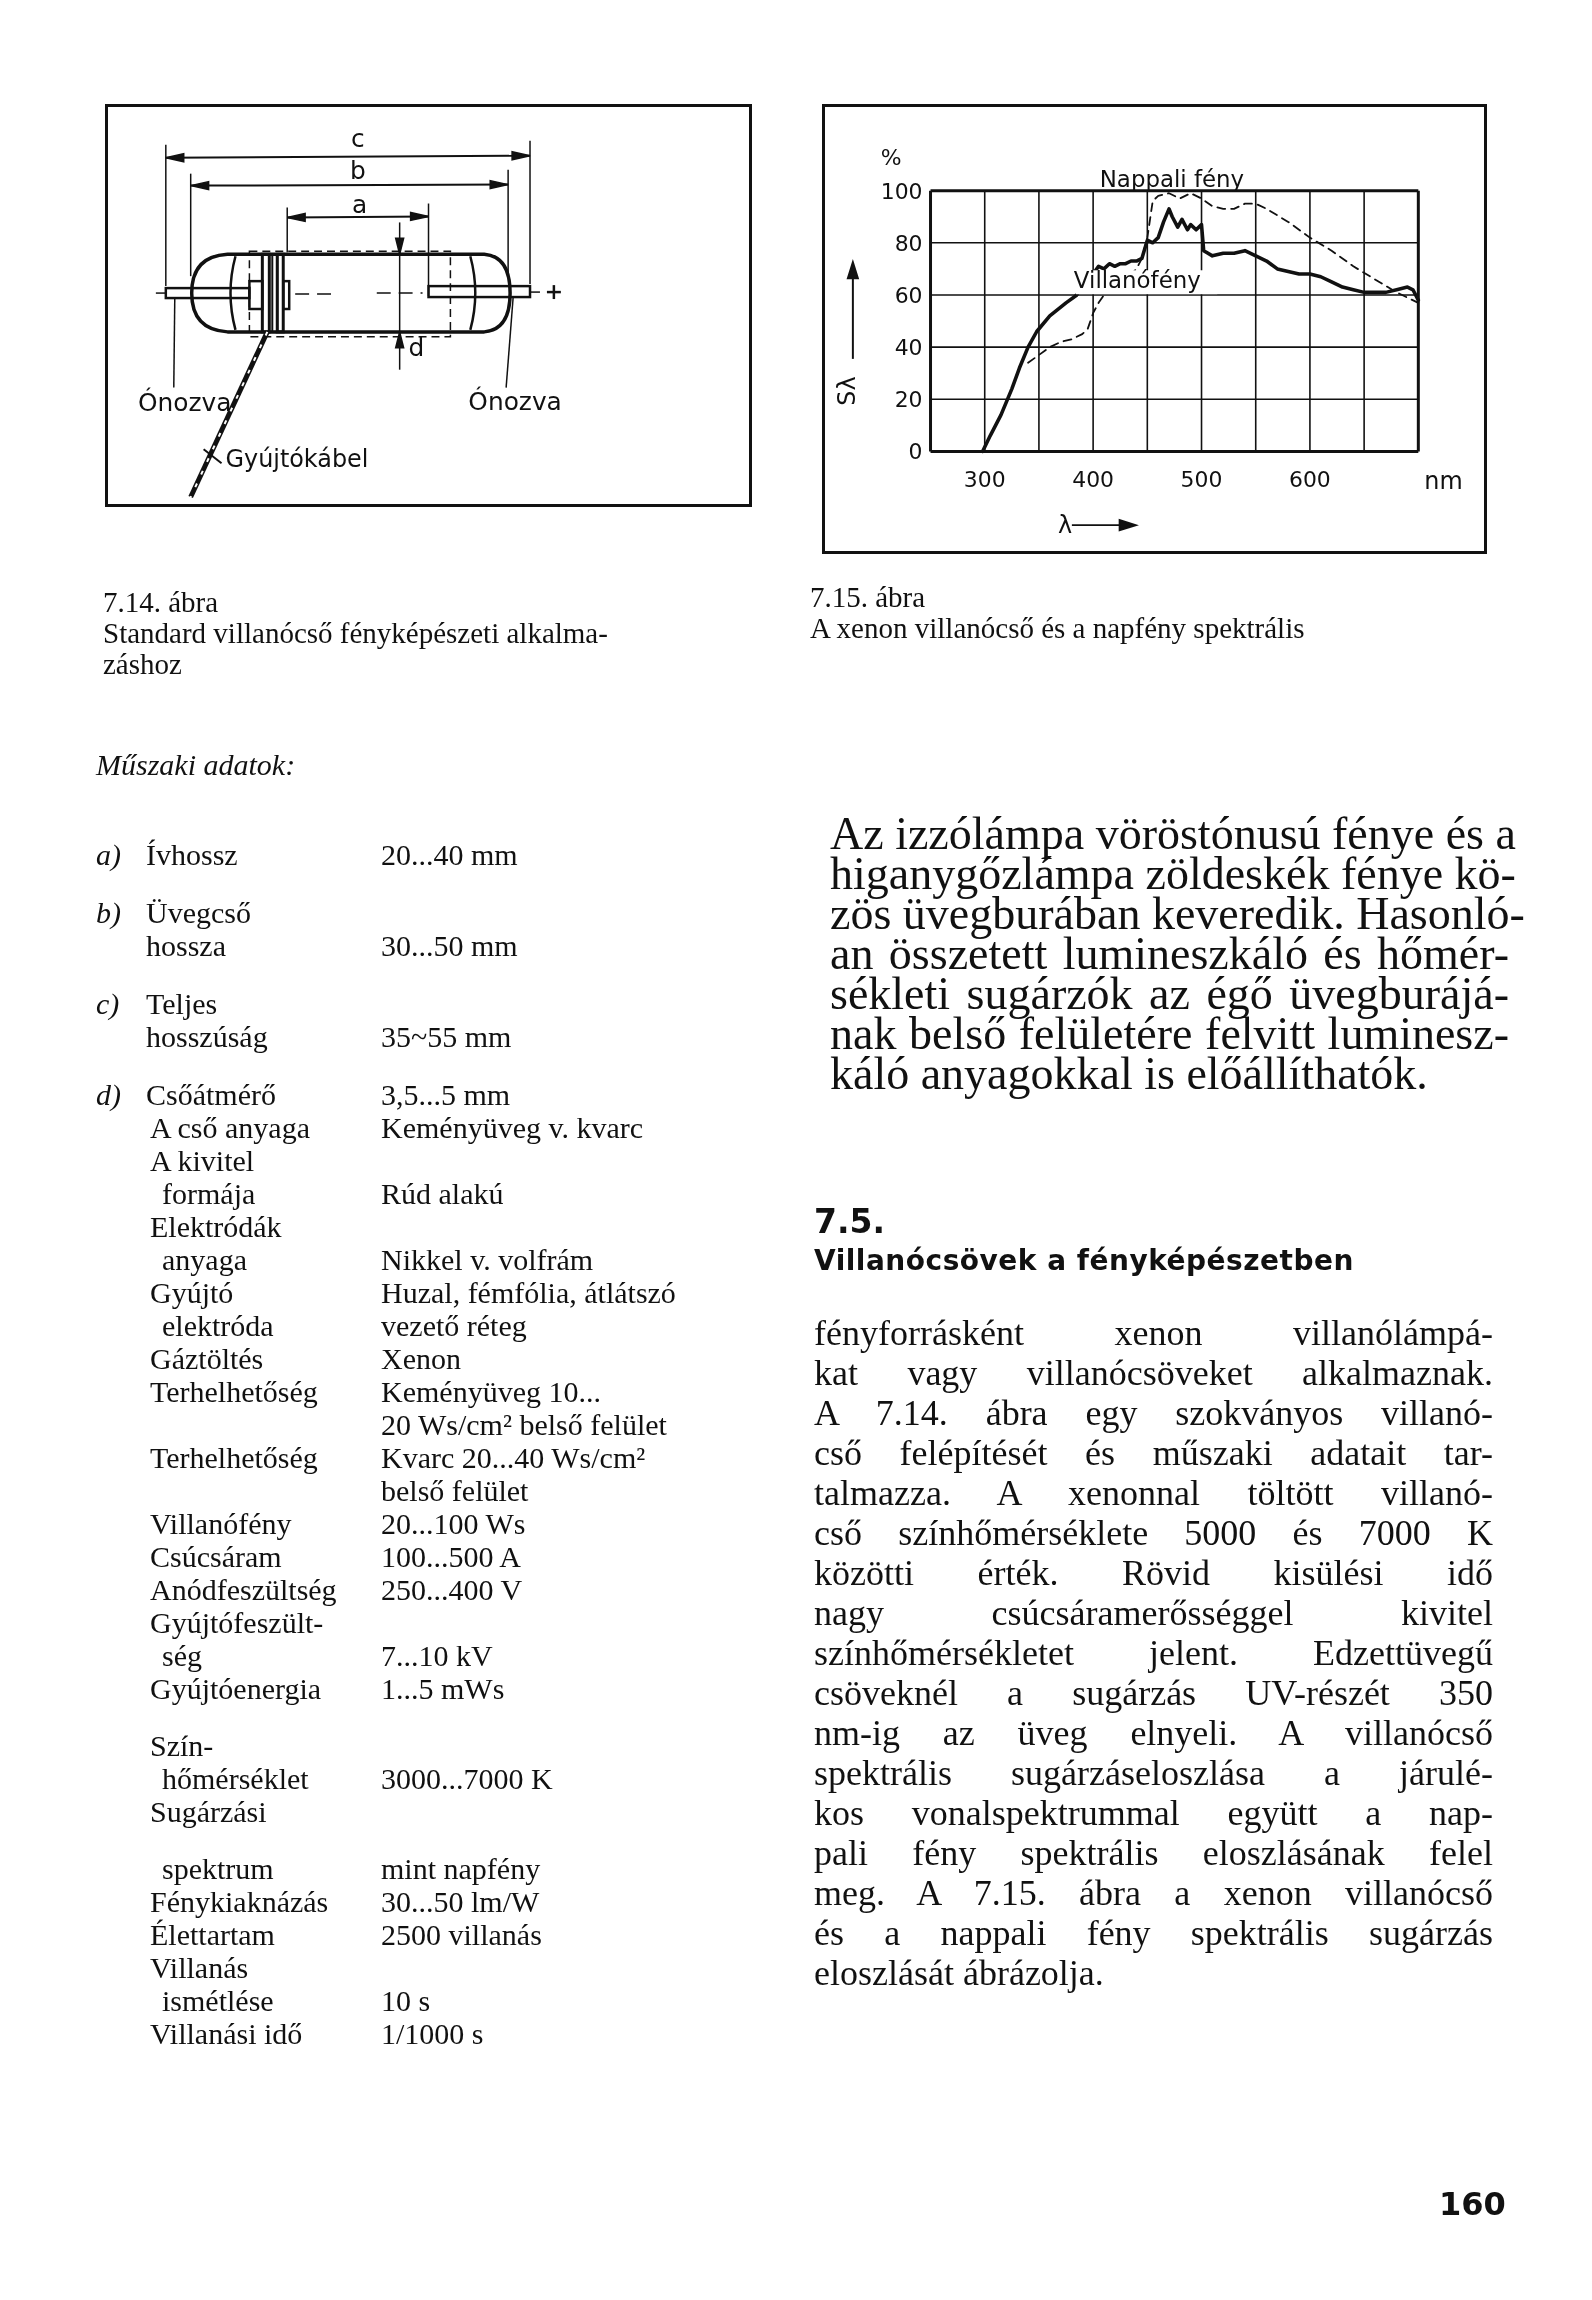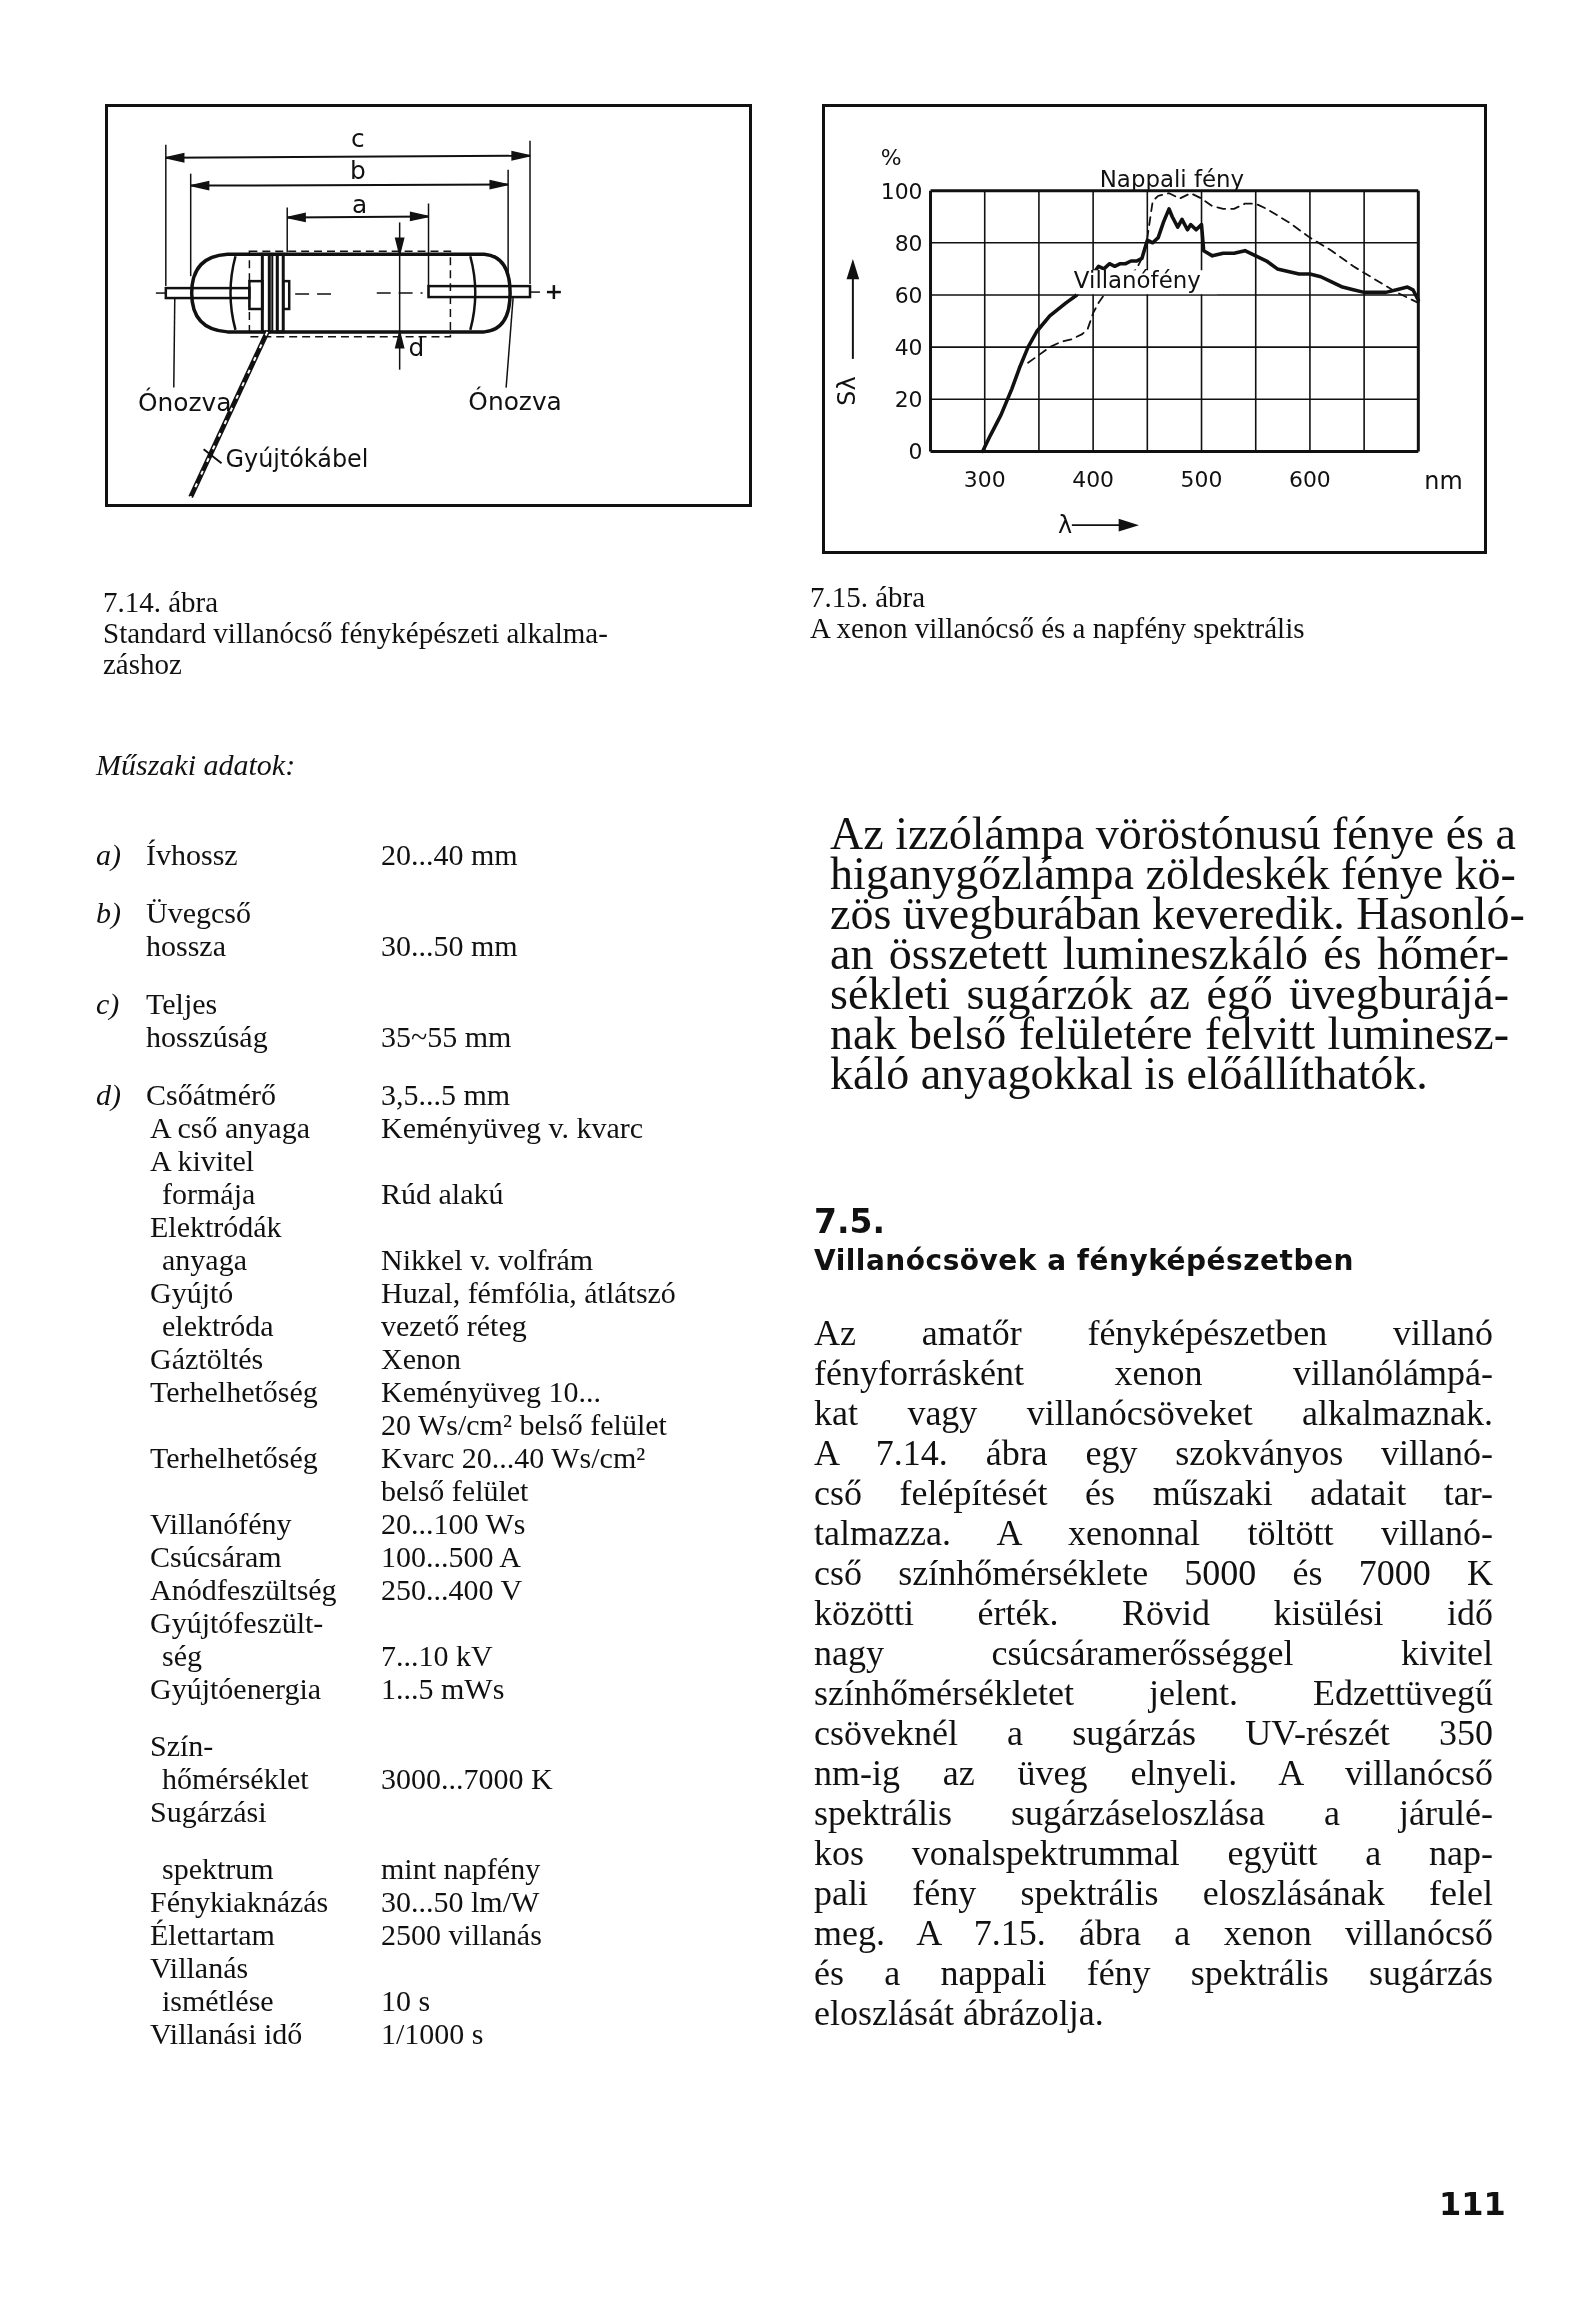--- a/index.html
+++ b/index.html
@@ -324,34 +324,33 @@
     <span class="line">higanygőzlámpa zöldeskék fénye kö-</span>
     <span class="line">zös üvegburában keveredik. Hasonló-</span>
     <span class="line">an összetett lumineszkáló és hőmér-</span>
     <span class="line">sékleti sugárzók az égő üvegburájá-</span>
     <span class="line">nak belső felületére felvitt luminesz-</span>
     <span class="line last">káló anyagokkal is előállíthatók.</span>
   </div>
 <div id="sect-num" class="sans">7.5.</div>
 <div id="sect-title" class="sans">Villanócsövek a fényképészetben</div>
 <div id="para2" class="serif">
-    <span class="line">Az amatőr fényképészetben villanó</span>
     <span class="line">fényforrásként xenon villanólámpá-</span>
     <span class="line">kat vagy villanócsöveket alkalmaznak.</span>
     <span class="line">A 7.14. ábra egy szokványos villanó-</span>
     <span class="line">cső felépítését és műszaki adatait tar-</span>
     <span class="line">talmazza. A xenonnal töltött villanó-</span>
     <span class="line">cső színhőmérséklete 5000 és 7000 K</span>
     <span class="line">közötti érték. Rövid kisülési idő</span>
     <span class="line">nagy csúcsáramerősséggel kivitel</span>
     <span class="line">színhőmérsékletet jelent. Edzettüvegű</span>
     <span class="line">csöveknél a sugárzás UV-részét 350</span>
     <span class="line">nm-ig az üveg elnyeli. A villanócső</span>
     <span class="line">spektrális sugárzáseloszlása a járulé-</span>
     <span class="line">kos vonalspektrummal együtt a nap-</span>
     <span class="line">pali fény spektrális eloszlásának felel</span>
     <span class="line">meg. A 7.15. ábra a xenon villanócső</span>
     <span class="line">és a nappali fény spektrális sugárzás</span>
     <span class="line last">eloszlását ábrázolja.</span>
   </div>
 
-<div id="page-number" class="sans">111</div>
+<div id="page-number" class="sans">160</div>
 
 
 </body></html>

